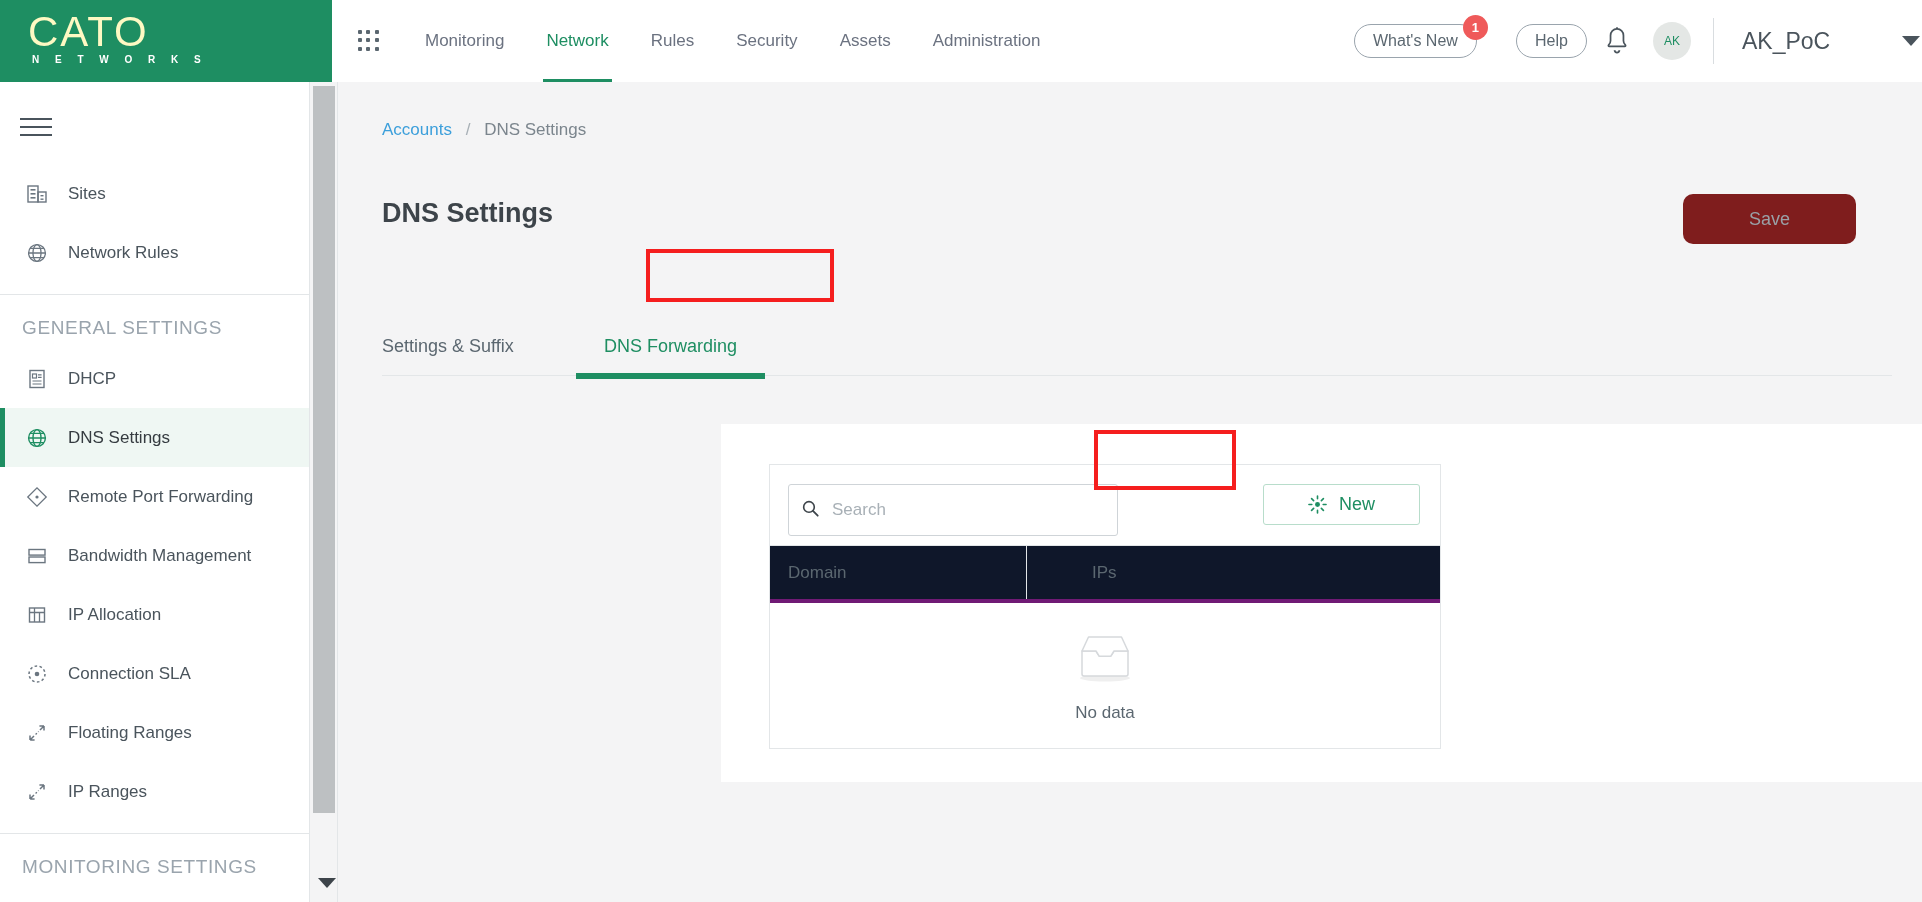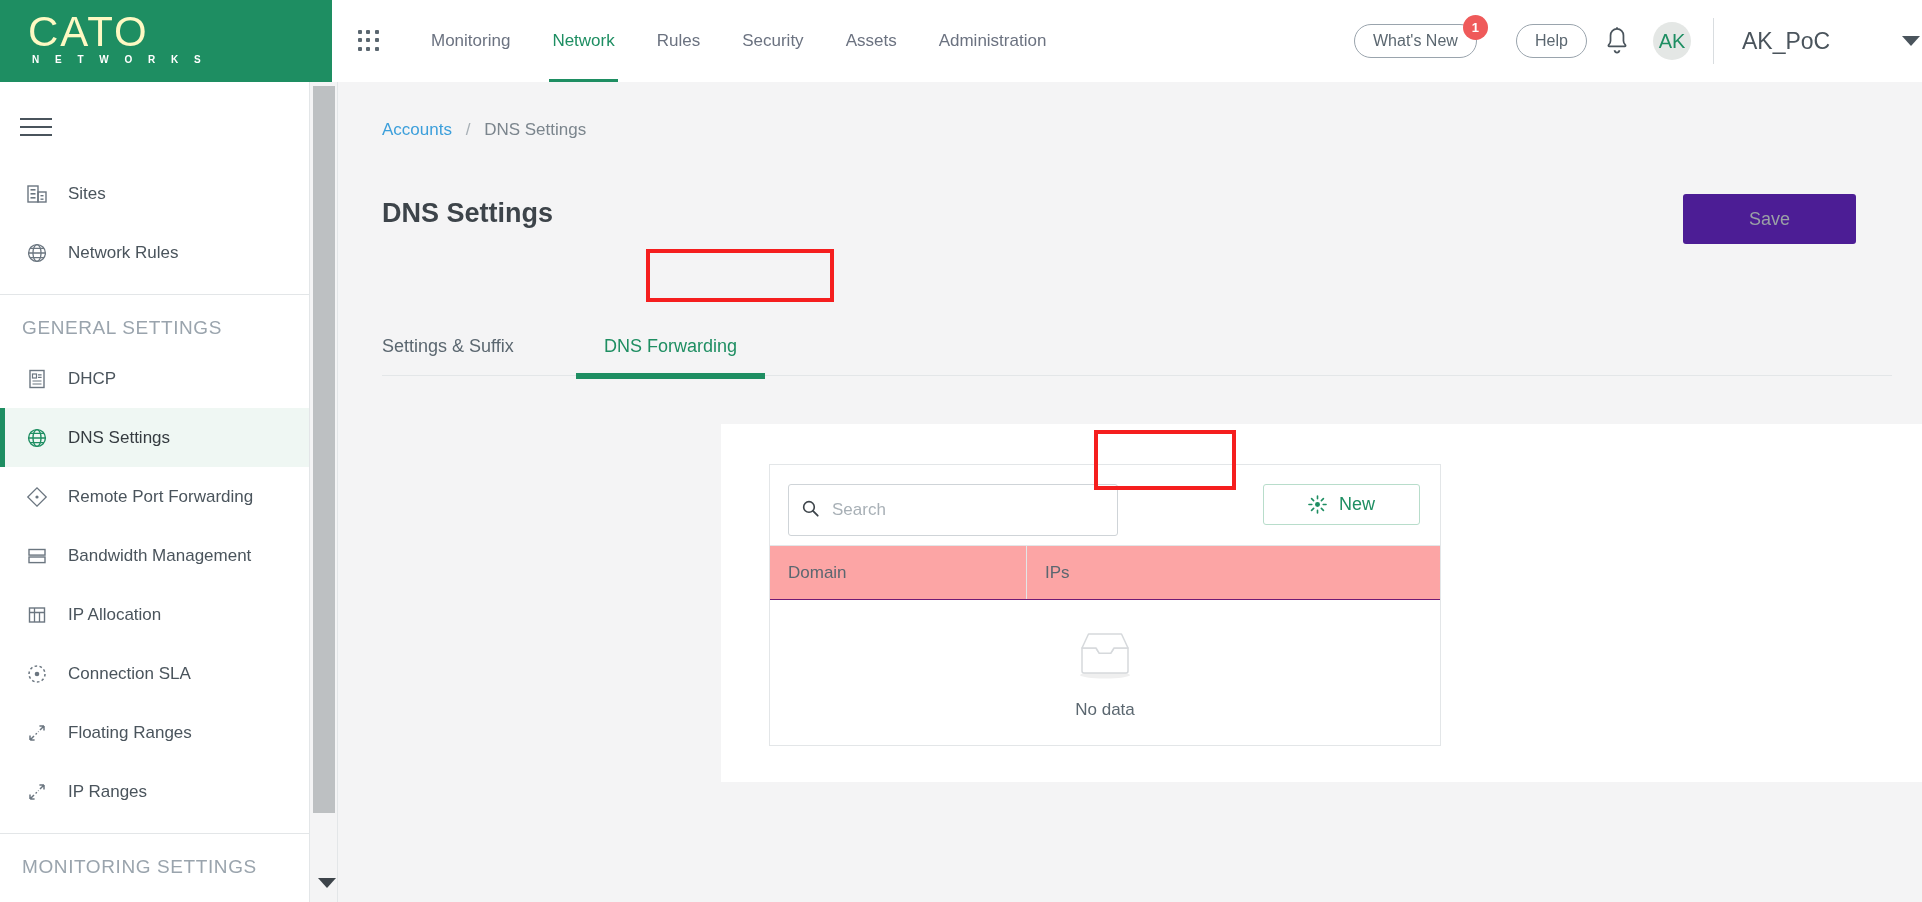--- a/index.html
+++ b/index.html
@@ -31,21 +31,21 @@
     position:absolute;left:332px;top:0;right:0;height:82px;
     background:#ffffff;box-sizing:border-box;
   }
   .grid-icon{
     position:absolute;left:26px;top:30px;width:22px;height:22px;
     display:grid;grid-template-columns:repeat(3,1fr);grid-template-rows:repeat(3,1fr);
     gap:3px;cursor:pointer;
   }
   .grid-icon i{display:block;width:4px;height:4px;background:#5b6770;border-radius:1px;}
 
-  .nav{position:absolute;left:78px;top:0;height:82px;display:flex;}
+  .nav{position:absolute;left:72px;top:0;height:82px;display:flex;}
   .nav-item{
     position:relative;height:82px;display:flex;align-items:center;padding:0 21px;
     font-size:17px;color:#6b7280;cursor:pointer;white-space:nowrap;
   }
   .nav-item.active{color:#1e8e62;}
   .nav-item.active::after{
     content:"";position:absolute;left:18px;right:18px;bottom:0;height:3px;background:#1e8e62;
   }
 
   .pill{
@@ -56,21 +56,21 @@
   #whats-new{left:1022px;}
   #help-btn{left:1184px;}
   .badge{
     position:absolute;top:-10px;right:-12px;width:25px;height:25px;border-radius:50%;
     background:#ef5a5a;color:#fff;font-size:13px;display:flex;align-items:center;justify-content:center;
     font-weight:600;
   }
   .bell{position:absolute;left:1271px;top:26px;width:28px;height:30px;cursor:pointer;}
   .avatar{
     position:absolute;left:1321px;top:22px;width:38px;height:38px;border-radius:50%;
-    background:#e4e7e5;color:#1e8e62;font-size:20px;display:flex;align-items:center;justify-content:center;
+    background:#e4e7e5;color:#1e8e62;font-size:12px;display:flex;align-items:center;justify-content:center;
     cursor:pointer;
   }
   .hdr-div{position:absolute;left:1381px;top:18px;width:1px;height:46px;background:#d9dde0;}
   .acct{
     position:absolute;left:1410px;top:24px;font-size:23px;color:#4a545c;line-height:34px;cursor:pointer;
   }
   .acct-caret{
     position:absolute;left:1570px;top:36px;width:0;height:0;
     border-left:9px solid transparent;border-right:9px solid transparent;border-top:10px solid #4a545c;
     cursor:pointer;
@@ -111,21 +111,21 @@
   .main{
     position:absolute;left:338px;top:82px;right:0;bottom:0;background:#f4f4f5;overflow:hidden;
   }
   .breadcrumb{position:absolute;left:44px;top:38px;font-size:17px;color:#7b858d;}
   .breadcrumb a{color:#3c9fdb;text-decoration:none;cursor:pointer;}
   .breadcrumb span.sepr{margin:0 9px;color:#a8b0b6;}
 
   .page-title{position:absolute;left:44px;top:116px;font-size:27px;color:#3d444a;font-weight:600;}
   .save-btn{
     position:absolute;right:66px;top:112px;width:173px;height:50px;
-    background:#4c1d95;color:#9aa0a6;border:none;border-radius:3px;
+    background:#7f1d1d;color:#9aa0a6;border:none;border-radius:10px;
     font-size:18px;font-family:"Liberation Sans", sans-serif;cursor:default;
   }
 
   .tabs{position:absolute;left:44px;top:236px;right:30px;height:57px;border-bottom:1px solid #e3e6e8;}
   .tab{
     position:absolute;top:0;height:57px;display:flex;align-items:center;
     font-size:18px;color:#5b6770;cursor:pointer;
   }
   .tab.active{color:#1e8e62;}
   .tab.active::after{content:"";position:absolute;left:-28px;right:-28px;bottom:-4px;height:6px;background:#1e8e62;}
@@ -160,21 +160,21 @@
     border:1px solid #b8ddcb;border-radius:3px;background:#fff;color:#1e8e62;font-size:18px;
     display:flex;align-items:center;justify-content:center;cursor:pointer;box-sizing:border-box;
     font-family:"Liberation Sans", sans-serif;
   }
   .new-btn .nico{margin-right:12px;display:flex;}
   .new-highlight{
     position:absolute;left:756px;top:348px;width:142px;height:60px;
     border:4px solid #f51e1e;box-sizing:border-box;pointer-events:none;
   }
 
-  .thead{display:flex;height:53px;border-top:1px solid #e3e6e8;border-bottom:1px solid #701a75;background:#fca5a5;}
+  .thead{display:flex;height:53px;border-top:1px solid #e3e6e8;border-bottom:4px solid #701a75;background:#0f172a;gap:47px;}
   .th{
     display:flex;align-items:center;font-size:17px;color:#5b6770;padding-left:18px;box-sizing:border-box;
   }
   .th:first-child{width:257px;border-right:1px solid #e3e6e8;}
   .th:last-child{flex:1;}
   .empty{height:145px;display:flex;flex-direction:column;align-items:center;justify-content:center;}
   .empty-label{margin-top:14px;font-size:17px;color:#5b6770;}
 </style>
 </head>
 <body>

